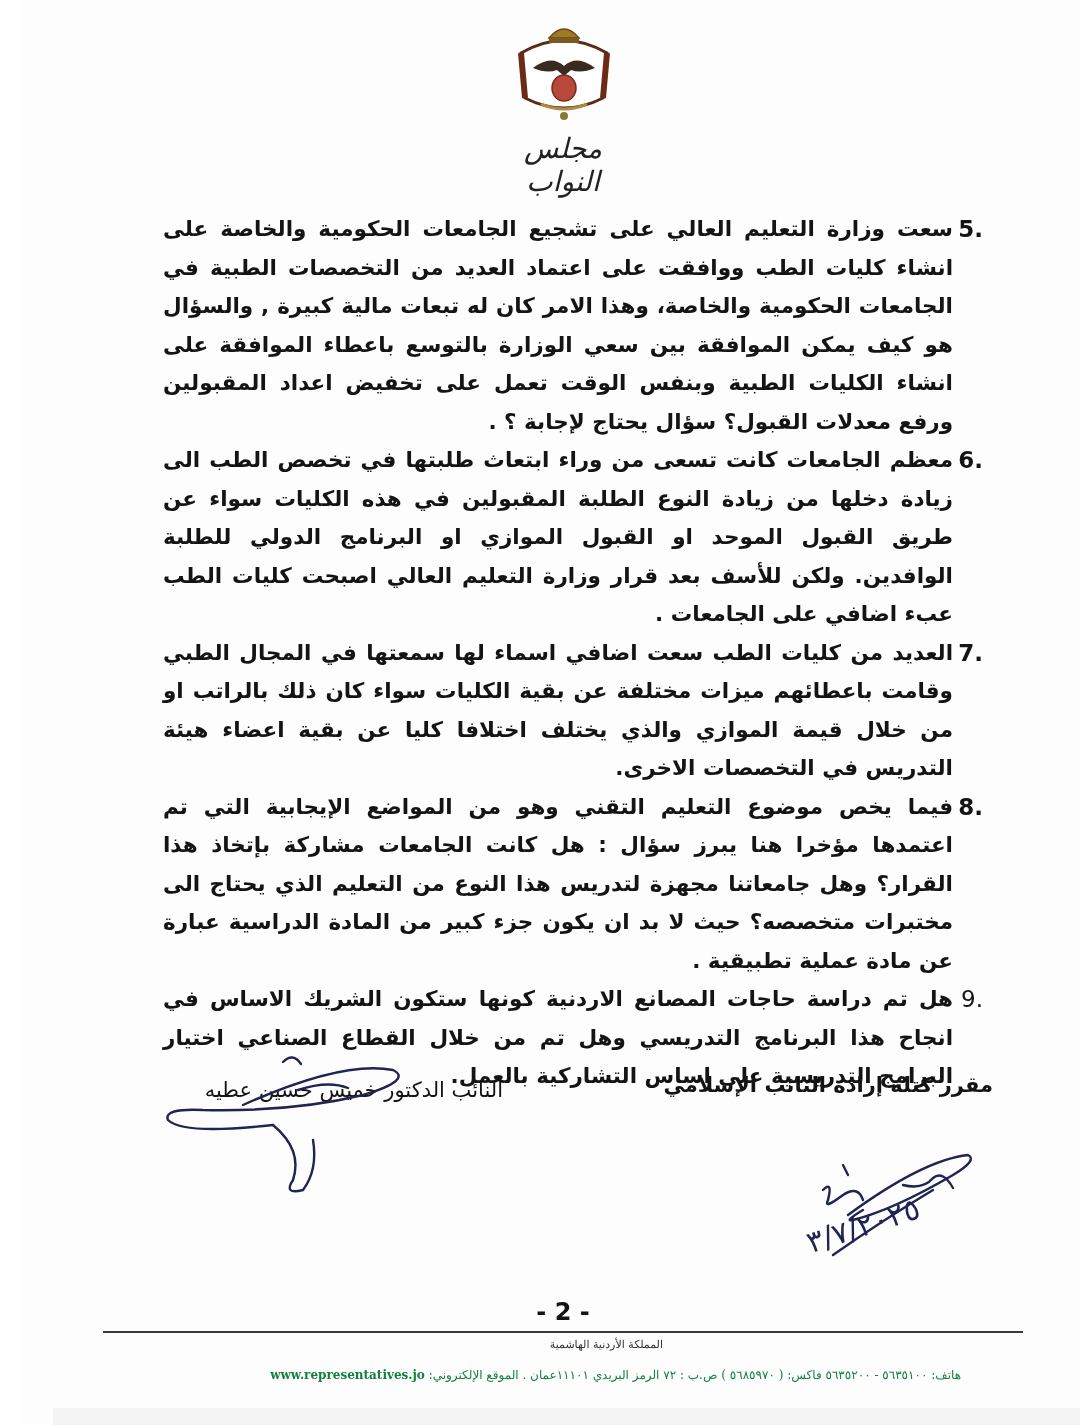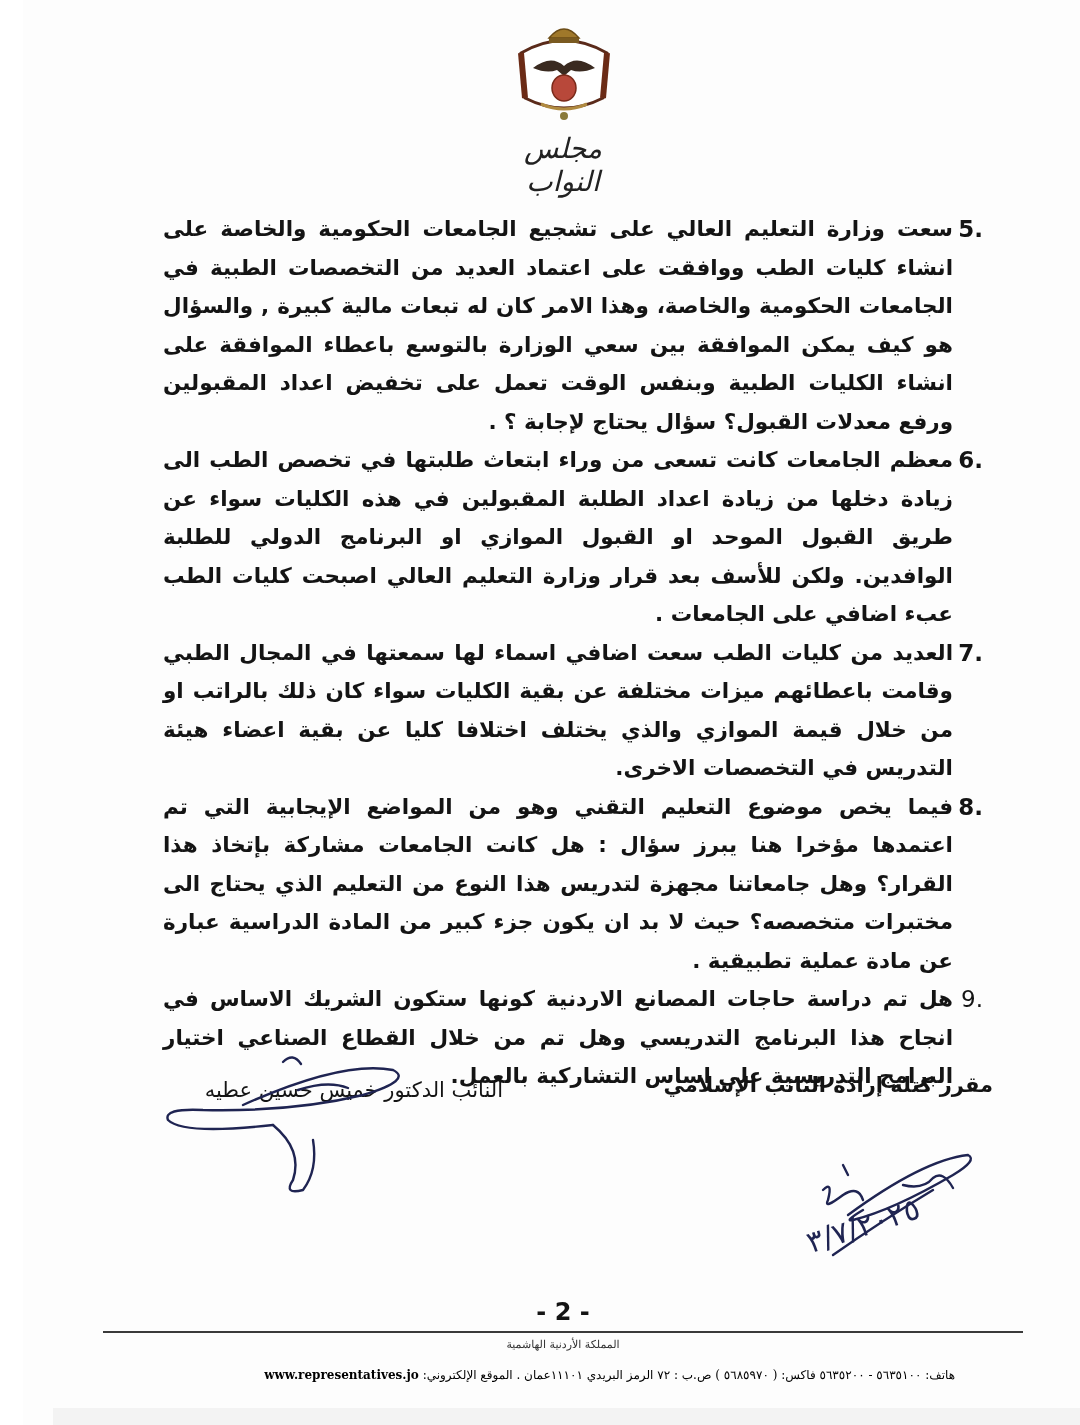--- a/index.html
+++ b/index.html
@@ -49,26 +49,26 @@
     transform: rotate(-18deg); transform-origin: left bottom; direction: ltr;
     font-family: "DejaVu Sans", sans-serif; letter-spacing: 2px;
   }
 
   .page-number {
     position: absolute; left: 500px; top: 1298px; width: 80px; text-align: center;
     font-size: 24px; font-weight: bold; direction: ltr;
   }
   .footer-rule { position: absolute; left: 80px; top: 1331px; width: 920px; height: 2px; background: #3a3a3a; }
   .footer-kingdom {
-    position: absolute; left: 440px; top: 1338px; width: 200px; text-align: center;
+    position: absolute; left: 440px; top: 1338px; width: 200px; text-align: right;
     font-family: "DejaVu Serif", serif; font-size: 11px; direction: rtl; color: #333;
   }
   .footer-contact {
-    position: absolute; left: 132px; top: 1368px; width: 800px; direction: rtl; text-align: right;
-    font-family: "DejaVu Serif", serif; font-size: 12px; color: #000000; white-space: nowrap;
+    position: absolute; left: 138px; top: 1368px; width: 800px; direction: rtl; text-align: right;
+    font-family: "DejaVu Serif", serif; font-size: 12px; color: #15803d; white-space: nowrap;
   }
   .footer-contact .url { font-weight: bold; direction: ltr; unicode-bidi: embed; }
   .bottom-shade { position: absolute; left: 30px; top: 1408px; width: 1050px; height: 17px; background: #f3f3f3; }
 </style>
 </head>
 <body>
 
 <div class="page">
 
   <svg class="emblem" viewBox="0 0 106 105">
@@ -89,21 +89,21 @@
   </svg>
   <div class="emblem-caption">مجلس النواب</div>
 
   <div class="items">
     <div class="item">
       <span class="item-num">5.</span>
       <span class="item-text">سعت وزارة التعليم العالي على تشجيع الجامعات الحكومية والخاصة على انشاء كليات الطب ووافقت على اعتماد العديد من التخصصات الطبية في الجامعات الحكومية والخاصة، وهذا الامر كان له تبعات مالية كبيرة , والسؤال هو كيف يمكن الموافقة بين سعي الوزارة بالتوسع باعطاء الموافقة على انشاء الكليات الطبية وبنفس الوقت تعمل على تخفيض اعداد المقبولين ورفع معدلات القبول؟ سؤال يحتاج لإجابة ؟ .</span>
     </div>
     <div class="item">
       <span class="item-num">6.</span>
-      <span class="item-text">معظم الجامعات كانت تسعى من وراء ابتعاث طلبتها في تخصص الطب  الى زيادة دخلها من زيادة اعداد الطلبة المقبولين في هذه الكليات سواء عن طريق القبول الموحد او القبول الموازي او البرنامج الدولي للطلبة الوافدين. ولكن للأسف بعد قرار وزارة التعليم العالي اصبحت كليات الطب عبء اضافي على الجامعات .</span>
+      <span class="item-text">معظم الجامعات كانت تسعى من وراء ابتعاث طلبتها في تخصص الطب  الى زيادة دخلها من زيادة النوع الطلبة المقبولين في هذه الكليات سواء عن طريق القبول الموحد او القبول الموازي او البرنامج الدولي للطلبة الوافدين. ولكن للأسف بعد قرار وزارة التعليم العالي اصبحت كليات الطب عبء اضافي على الجامعات .</span>
     </div>
     <div class="item">
       <span class="item-num">7.</span>
       <span class="item-text">العديد من كليات الطب سعت اضافي اسماء لها سمعتها في المجال الطبي وقامت باعطائهم ميزات مختلفة عن بقية الكليات سواء كان ذلك بالراتب او من خلال قيمة الموازي والذي يختلف اختلافا كليا عن بقية اعضاء هيئة التدريس في التخصصات الاخرى.</span>
     </div>
     <div class="item">
       <span class="item-num">8.</span>
       <span class="item-text">فيما يخص موضوع التعليم التقني وهو من المواضع الإيجابية التي تم اعتمدها مؤخرا هنا يبرز سؤال : هل كانت الجامعات مشاركة بإتخاذ هذا القرار؟ وهل جامعاتنا مجهزة لتدريس هذا النوع من التعليم الذي يحتاج الى مختبرات متخصصه؟ حيث لا بد ان يكون جزء كبير من المادة الدراسية عبارة عن مادة عملية تطبيقية .</span>
     </div>
     <div class="item">

